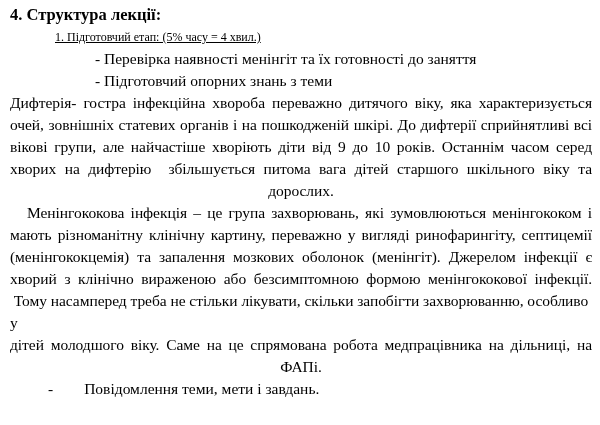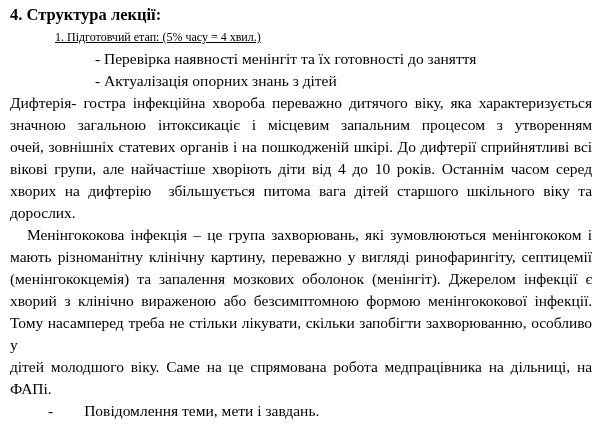--- a/index.html
+++ b/index.html
@@ -38,20 +38,21 @@
     padding-left: 45px;
   }
   .stage-heading .u {
     text-decoration: underline;
   }
   .stage-items .line {
     padding-left: 85px;
   }
   .para .line {
     letter-spacing: -0.05px;
+    text-align: center;
   }
   .para-indent-first .line:first-child {
     text-indent: 17px;
   }
   .closing {
     font-size: 15.5px;
     line-height: 22px;
   }
   .closing .dash {
     display: inline-block;
@@ -68,28 +69,27 @@
 <div class="page">
 
   <div class="doc-title">4. Структура лекції:</div>
 
   <div class="stage-heading">
     <span class="u">1. Підготовчий етап: (5% часу = 4 хвил.)</span>
   </div>
 
   <div class="stage-items">
       <div class="line">- Перевірка наявності менінгіт та їх готовності до заняття</div>
-      <div class="line">- Актуалізація опорних знань з дітей</div>
+      <div class="line">- Підготовчий опорних знань з теми</div>
     </div>
 
   <div class="para">
       <div class="line just">Дифтерія- гостра інфекційна хвороба переважно дитячого віку, яка характеризується</div>
-      <div class="line just">значною загальною інтоксикаціє і місцевим запальним процесом з утворенням</div>
       <div class="line just">очей, зовнішніх статевих органів і на пошкодженій шкірі. До дифтерії сприйнятливі всі</div>
-      <div class="line just">вікові групи, але найчастіше хворіють діти від 4 до 10 років. Останнім часом серед</div>
+      <div class="line just">вікові групи, але найчастіше хворіють діти від 9 до 10 років. Останнім часом серед</div>
       <div class="line just">хворих на дифтерію&nbsp; збільшується питома вага дітей старшого шкільного віку та</div>
       <div class="line">дорослих.</div>
     </div>
 
   <div class="para para-indent-first">
       <div class="line just">Менінгококова інфекція – це група захворювань, які зумовлюються менінгококом і</div>
       <div class="line just">мають різноманітну клінічну картину, переважно у вигляді ринофарингіту, септицемії</div>
       <div class="line just">(менінгококцемія) та запалення мозкових оболонок (менінгіт). Джерелом інфекції є</div>
       <div class="line just">хворий з клінічно вираженою або безсимптомною формою менінгококової інфекції.</div>
       <div class="line just">Тому насамперед треба не стільки лікувати, скільки запобігти захворюванню, особливо у</div>

